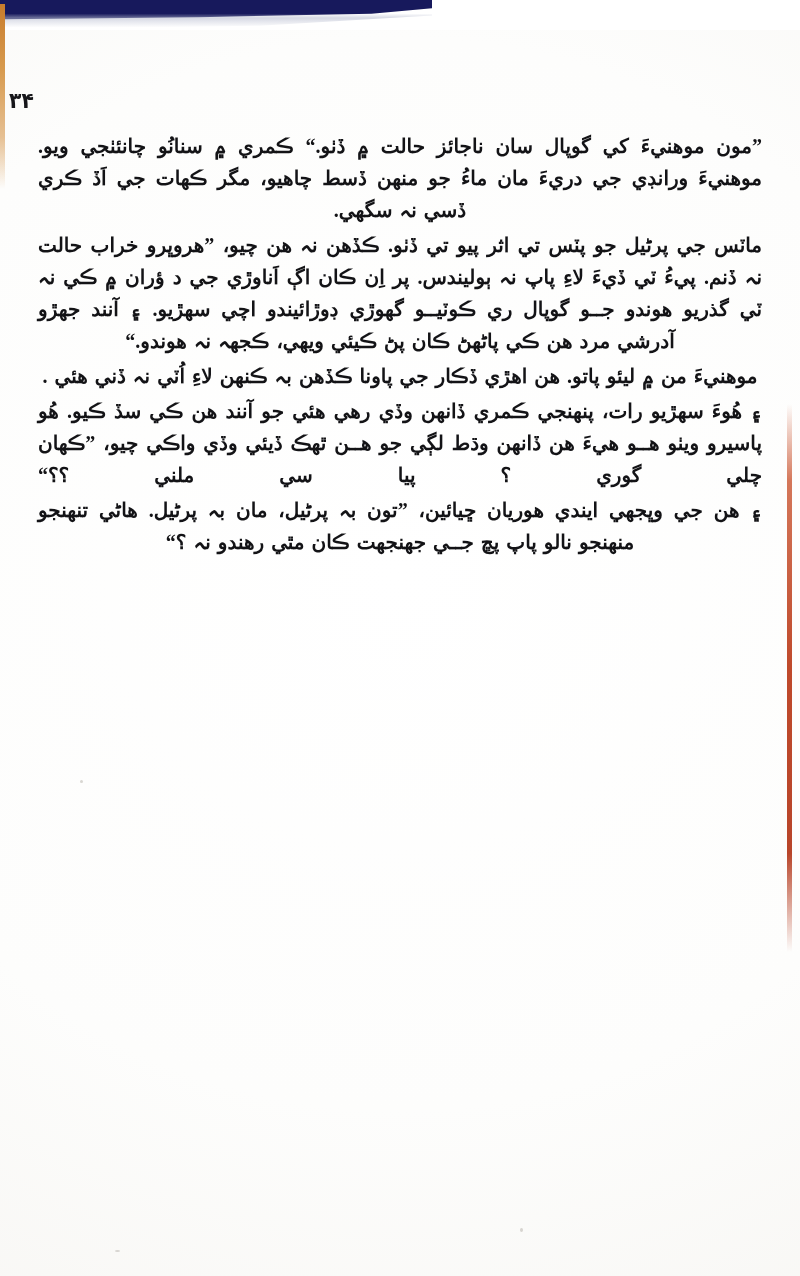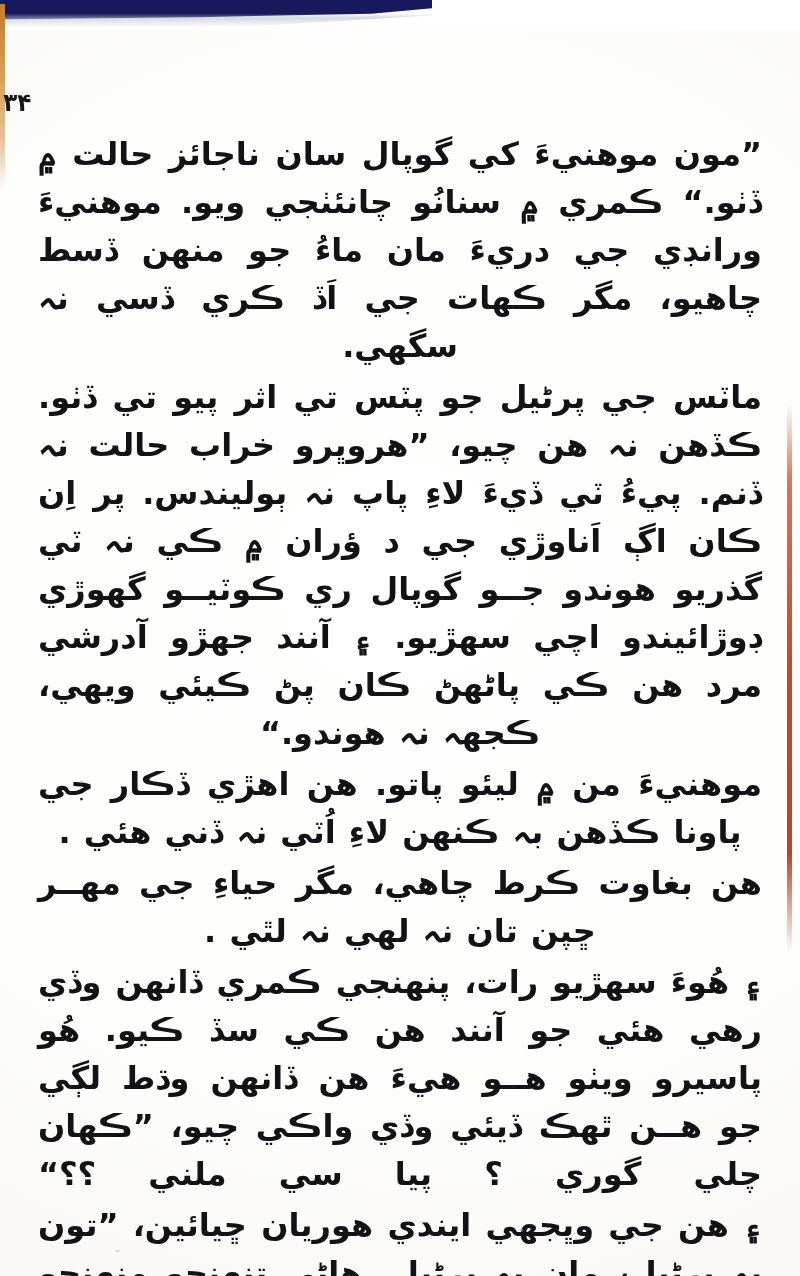--- a/index.html
+++ b/index.html
@@ -92,46 +92,47 @@
   }
 
   .folio {
     position: absolute;
     top: 88px;
     left: 0;
     width: 760px;
     text-align: left;
     direction: ltr;
     font-family: "DejaVu Sans", sans-serif;
-    font-size: 25px;
+    font-size: 22px;
     font-weight: 700;
     color: #16161a;
     letter-spacing: -1px;
-    padding-left: 2px;
+    padding-left: 8px;
   }
   .folio span { display: inline-block; transform: scaleX(0.92); }
 
   .body-text {
     position: absolute;
     top: 130px;
     left: 38px;
     width: 724px;
     direction: rtl;
     text-align: justify;
     text-align-last: justify;
     font-family: "DejaVu Sans", sans-serif;
     color: #131316;
   }
 
   .para {
     margin: 0 0 3px 0;
-    font-size: 32px;
-    line-height: 48px;
+    font-size: 20px;
+    line-height: 32px;
     font-weight: 600;
     word-spacing: 2px;
+    font-family: Liberation Serif, serif;
   }
   .para.last-center { text-align-last: center; }
   .para.solo {
     text-align: center;
     text-align-last: center;
   }
 
   
   .para, .folio {
     -webkit-font-smoothing: antialiased;
@@ -186,24 +187,20 @@
         <span>هن ڪي پاڻهڻ ڪان پڻ ڪيئي ويهي، ڪجهہ نہ هوندو.“</span>
       </p>
 
 
       <p class="para last-center">
         <span>موهنيءَ من ۾ ليئو پاتو. هن اهڙي ڏڪار جي پاونا</span>
         <span>ڪڏهن بہ ڪنهن لاءِ اُٽي نہ ڏني هئي .</span>
       </p>
 
 
-      <p class="para last-center">
-        <span>هن بغاوت ڪرط چاهي، مگر حياءِ جي مهــر ڇپن</span>
-        <span>تان نہ لهي نہ لٿي .</span>
-      </p>
 
       <p class="para">
         <span>۽ هُوءَ سهڙيو رات، پنهنجي ڪمري ڏانهن وڏي رهي</span>
         <span>هئي جو آنند هن ڪي سڏ ڪيو. هُو پاسيرو ويٺو هــو</span>
         <span>هيءَ هن ڏانهن وڌط لڳي جو هــن ٿهڪ ڏيئي وڏي</span>
         <span>واڪي چيو، ”ڪهان چلي گوري ؟ پيا سي ملني ؟؟“</span>
       </p>
 
       <p class="para last-center">
         <span>۽ هن جي وڀجهي ايندي هوريان ڇيائين، ”تون بہ پرڻيل،</span>

